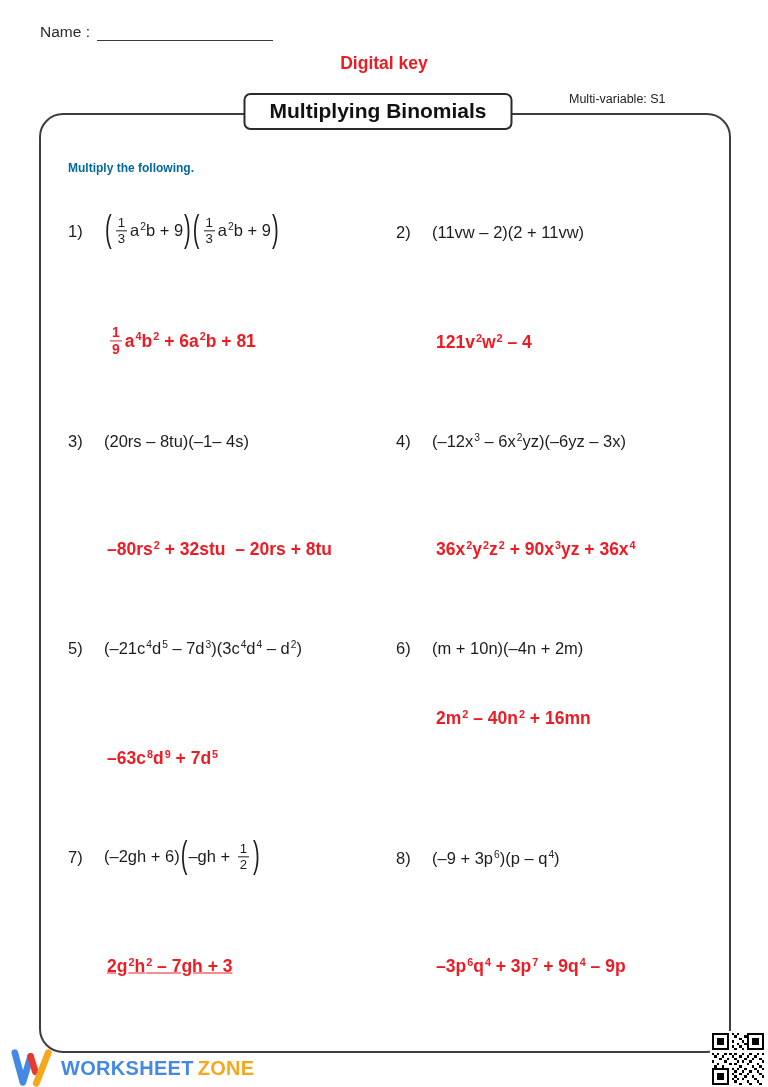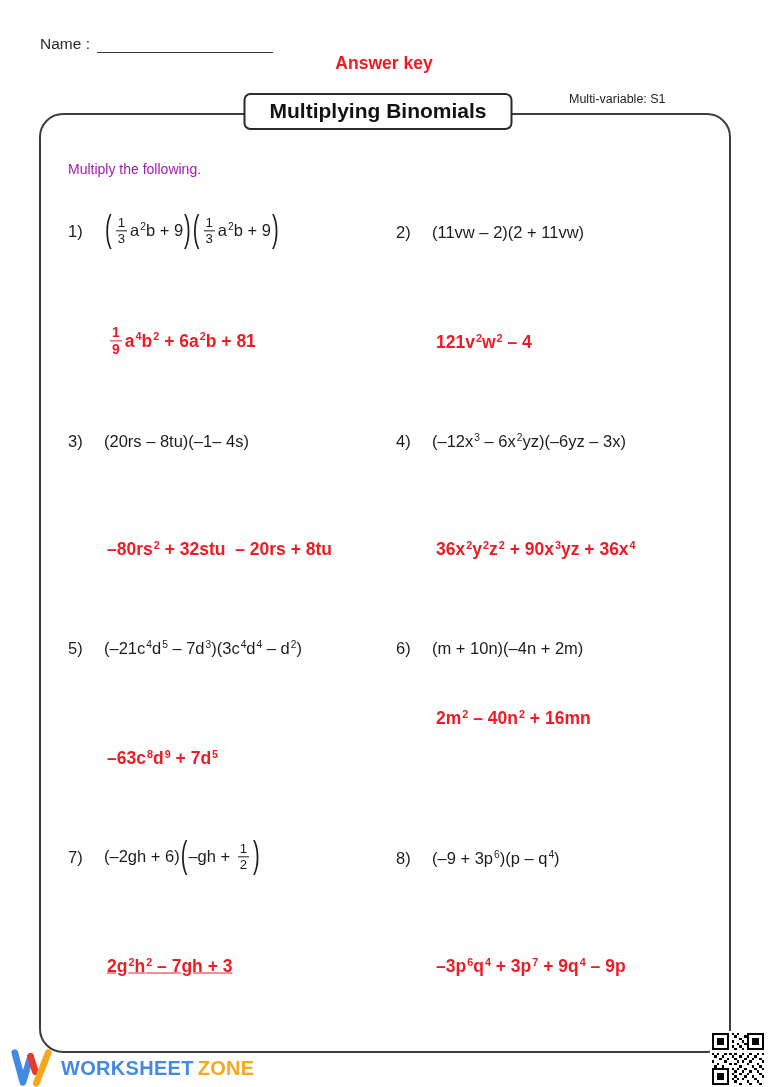--- a/index.html
+++ b/index.html
@@ -1,33 +1,33 @@
 <!DOCTYPE html>
 <html style="--answer-red: #ed1c24; --text-dark: #1f1f1f; --border-dark: #3d3d3d; --logo-blue: #4489e4; --logo-yellow: #f5a81e; --logo-red: #e8392f;"><head>
 <meta charset="utf-8">
 <style>
   html,body{margin:0;padding:0;background:#fff;}
   .page{position:relative;width:768px;height:1087px;background:#fff;overflow:hidden;
         font-family:"Liberation Sans",sans-serif;color:#1f1f1f;}
 
   
-  .name-row{position:absolute;left:40px;top:32px;display:flex;align-items:flex-end;
+  .name-row{position:absolute;left:40px;top:20px;display:flex;align-items:flex-end;
             font-size:15.5px;color:#2a2a2a;}
   .name-line{display:inline-block;width:176px;height:20px;margin-left:7px;
              border-bottom:1.7px solid #3a3a3a;}
   .answer-key{position:absolute;left:0;top:53px;width:100%;text-align:center;
               color:var(--answer-red,#ed1c24);font-weight:bold;font-size:17.5px;}
   .main-box{position:absolute;left:39px;top:113px;width:688px;height:936px;
             border:2px solid #3d3d3d;border-radius:24px;background:#fff;}
   .title-pill{position:absolute;left:378px;top:93px;transform:translateX(-50%);
               background:#fff;border:2.5px solid #2b2b2b;border-radius:7px;
               padding:4px 24px 5px;font-size:21px;font-weight:bold;color:#111;
               white-space:nowrap;z-index:2;}
   .variant{position:absolute;left:569px;top:92px;font-size:12.5px;color:#222;}
-  .instruction{position:absolute;left:68px;top:161px;font-size:14px;color:#a21caf;}
+  .instruction{position:absolute;left:68px;top:161px;font-size:12px;color:#0369a1;font-weight:bold;}
 
   
   .cell{position:absolute;transform:translateY(-50%);display:flex;align-items:center;
         white-space:nowrap;font-size:16.5px;color:#1d1d1d;}
   .qnum{display:inline-block;min-width:36px;}
   .ans{position:absolute;transform:translateY(-50%);white-space:nowrap;
        font-size:17.5px;font-weight:bold;color:var(--answer-red,#ed1c24);}
 
   #q1{left:68px;top:232px;}  #a1{left:107px;top:342px;}
   #q2{left:396px;top:232px;} #a2{left:436px;top:342px;}
@@ -60,21 +60,21 @@
 </head>
 <body>
 
 <div class="page">
 
   <div class="name-row">
     <span>Name :</span>
     <span class="name-line"></span>
   </div>
 
-  <div class="answer-key">Answer key</div>
+  <div class="answer-key">Digital key</div>
 
   <div class="main-box"></div>
 
   <div class="title-pill">Multiplying Binomials</div>
   <div class="variant">Multi-variable: S1</div>
 
   <div class="instruction">Multiply the following.</div>
 
   <div class="cell" id="q1">
     <span class="qnum">1)</span>

